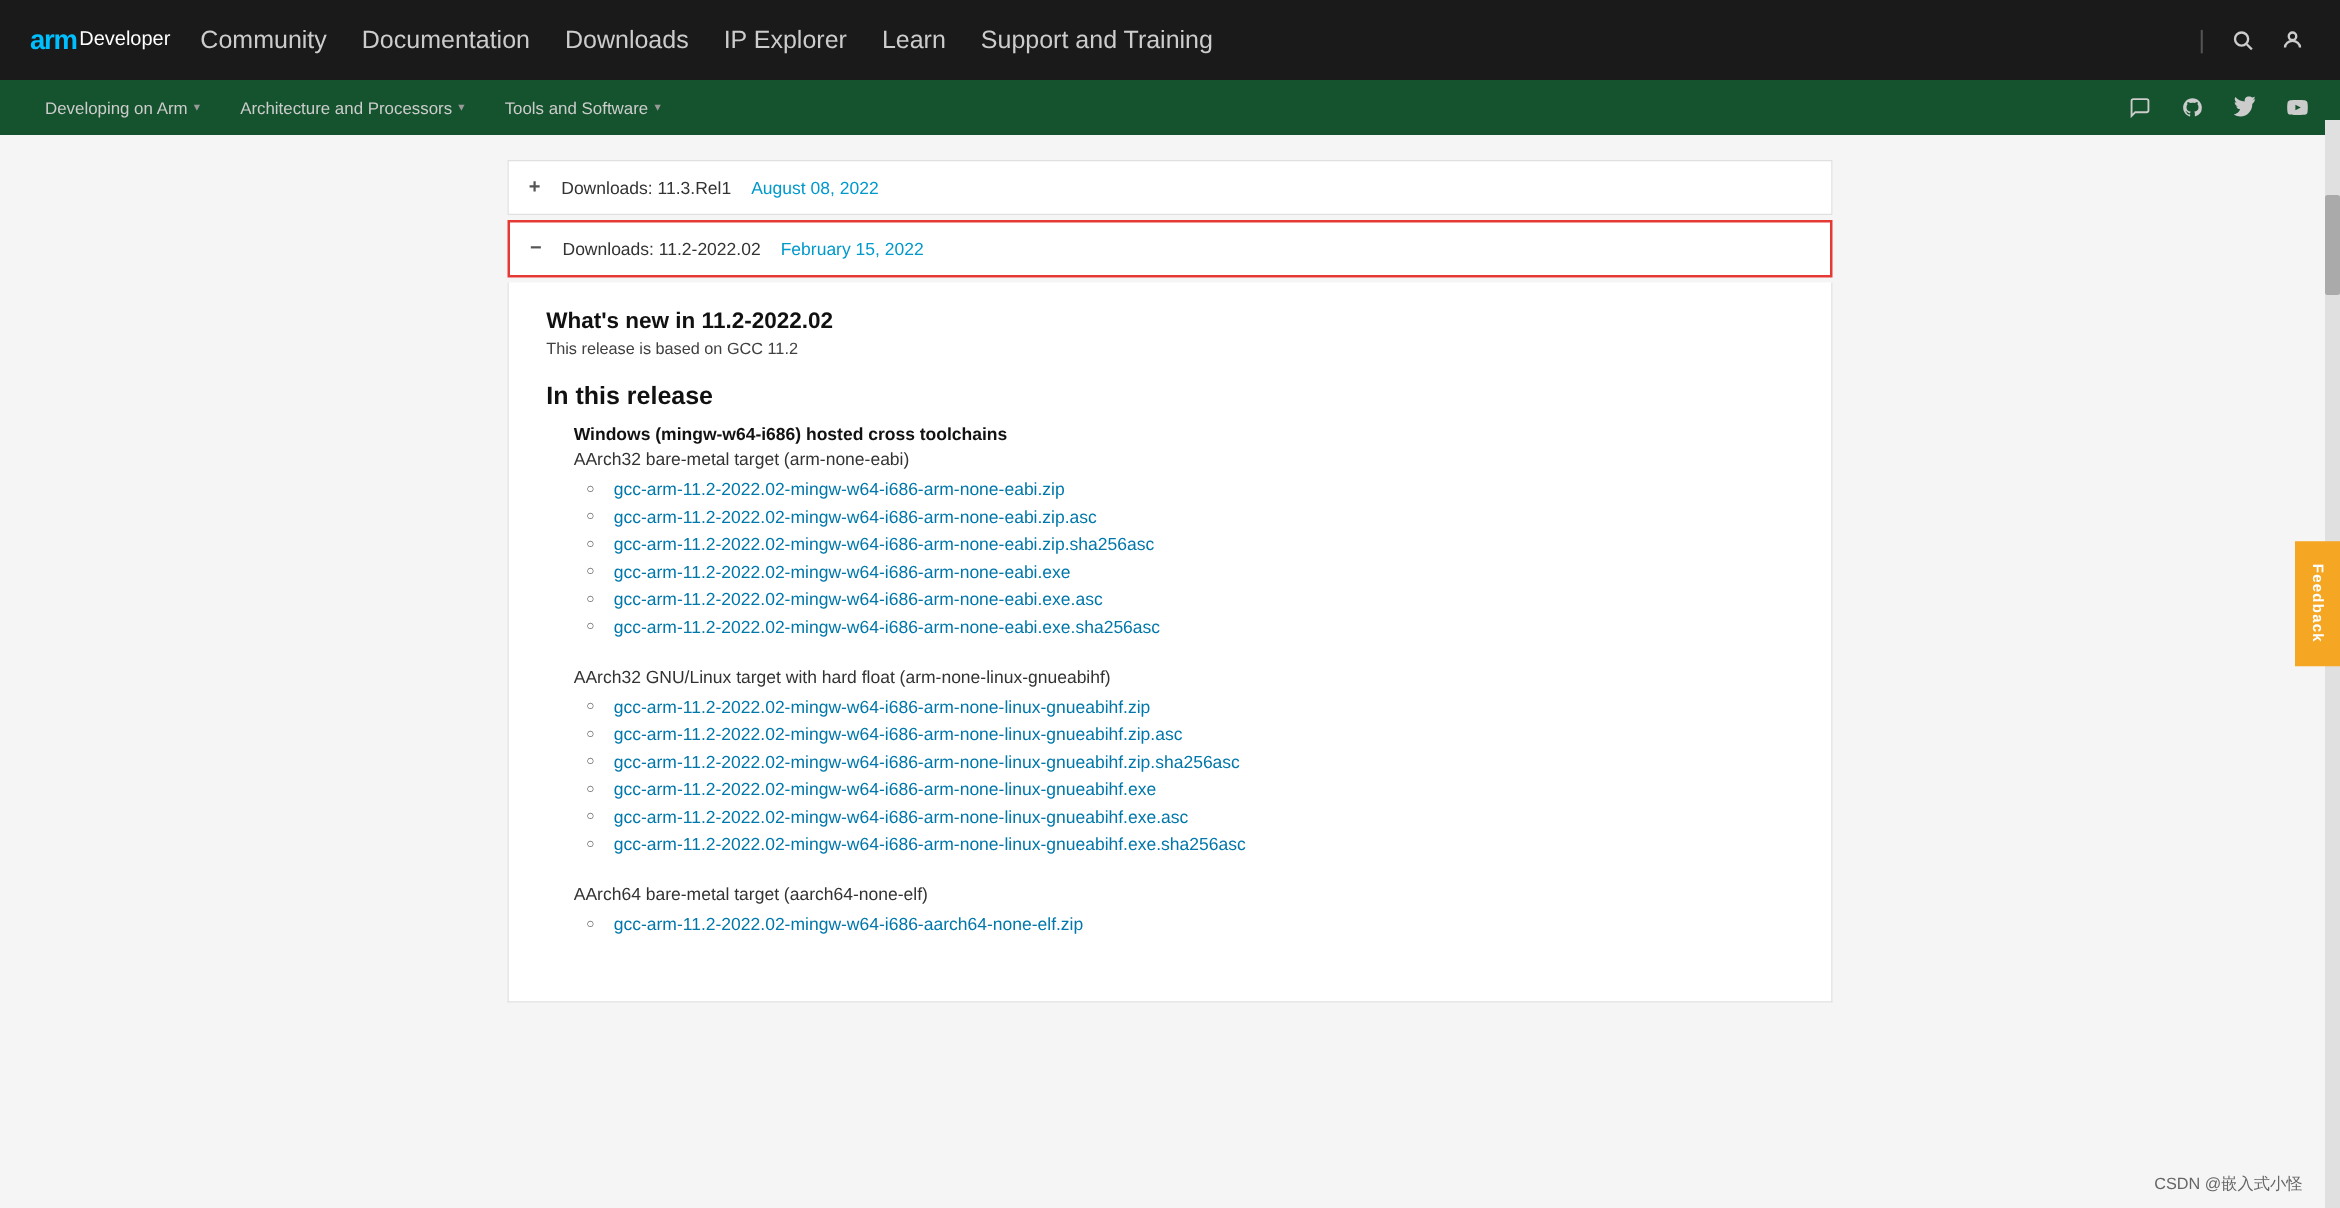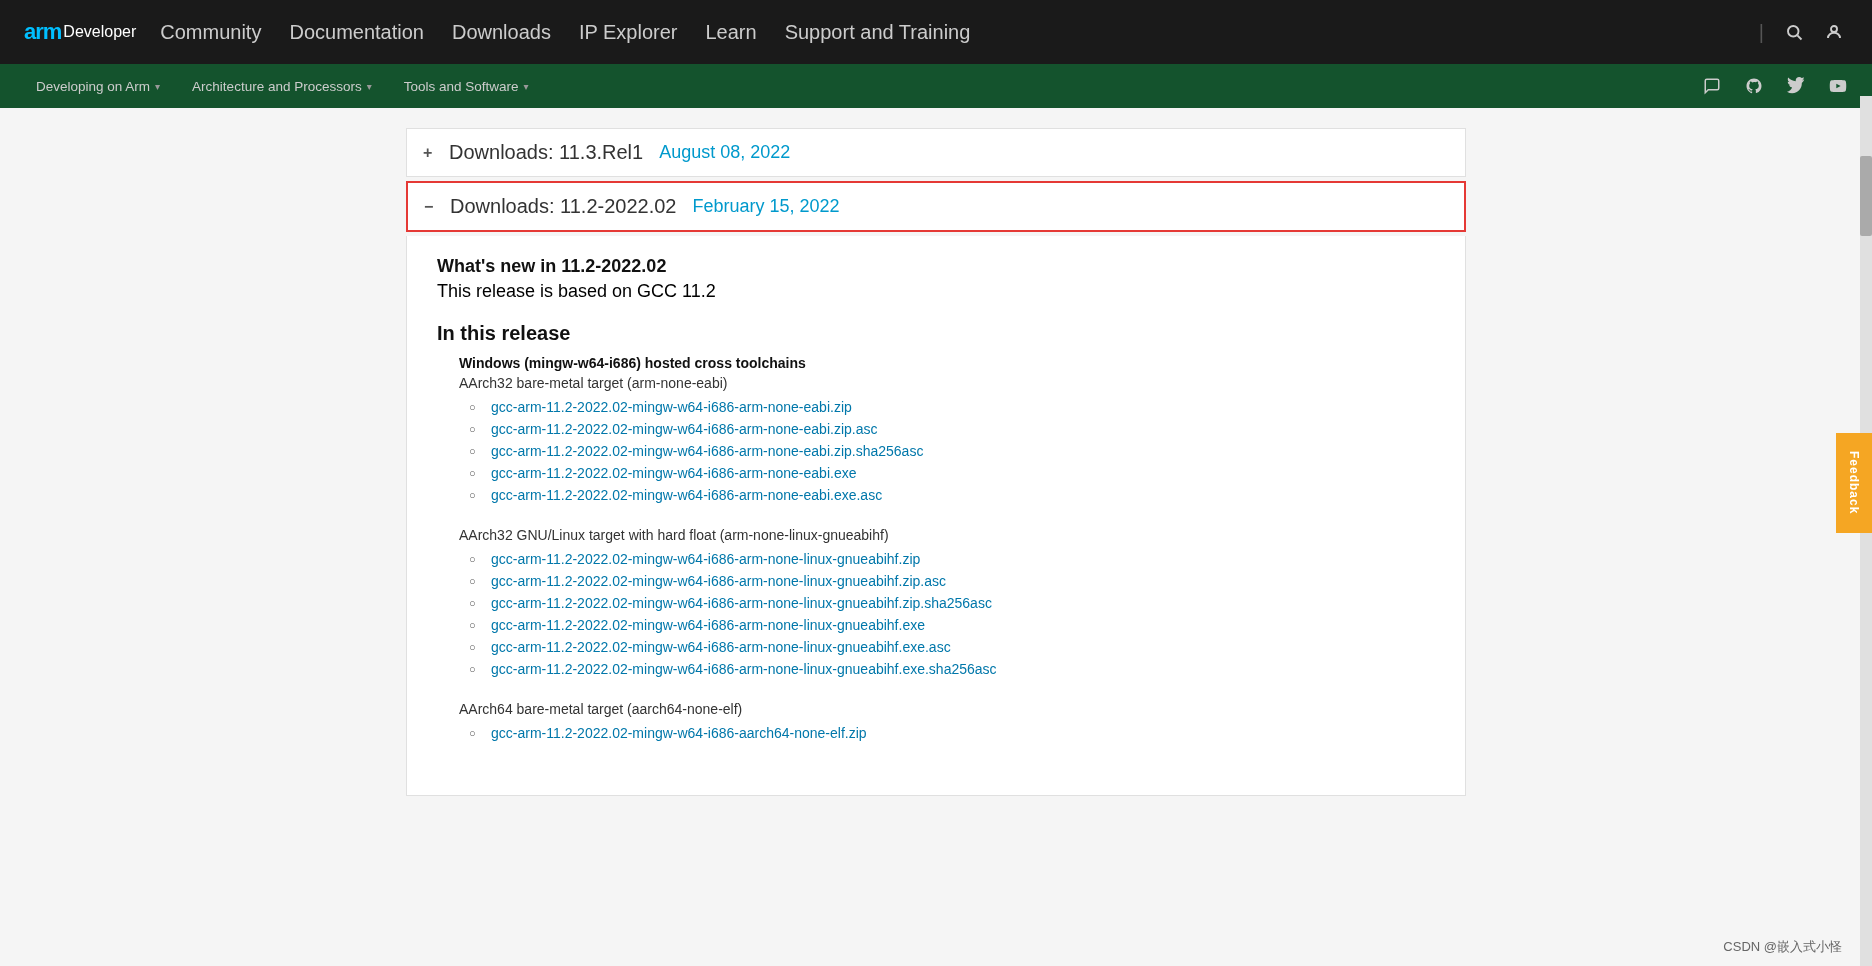--- a/index.html
+++ b/index.html
@@ -138,27 +138,27 @@
       cursor: pointer;
       gap: 10px;
     }
     .version-row .toggle-icon {
       font-size: 16px;
       color: #555;
       min-width: 16px;
       font-weight: bold;
     }
     .version-label {
-      font-size: 20px;
+      font-size: 14px;
       color: #333;
       font-weight: normal;
     }
     .version-date {
       color: #0099cc;
-      font-size: 18px;
+      font-size: 14px;
       margin-left: 6px;
     }
 
     
     .version-row.active {
       border: 2px solid #e53935;
       background: #fff;
     }
 
     
@@ -170,22 +170,22 @@
       margin-bottom: 8px;
     }
 
     .release-title {
       font-size: 18px;
       font-weight: bold;
       color: #111;
       margin-bottom: 4px;
     }
     .release-subtitle {
-      font-size: 18px;
-      color: #000000;
+      font-size: 13px;
+      color: #404040;
       margin-bottom: 20px;
     }
 
     .in-this-release {
       font-size: 20px;
       font-weight: bold;
       color: #111;
       margin-bottom: 10px;
     }
 
@@ -396,20 +396,23 @@
             </li>
           <li>
               <a href="#">gcc-arm-11.2-2022.02-mingw-w64-i686-arm-none-eabi.zip.sha256asc</a>
             </li>
           <li>
               <a href="#">gcc-arm-11.2-2022.02-mingw-w64-i686-arm-none-eabi.exe</a>
             </li>
           <li>
               <a href="#">gcc-arm-11.2-2022.02-mingw-w64-i686-arm-none-eabi.exe.asc</a>
             </li>
+          <li>
+              <a href="#">gcc-arm-11.2-2022.02-mingw-w64-i686-arm-none-eabi.exe.sha256asc</a>
+            </li>
         </ul>
       </div>
 
       <div class="target-section">
         <div class="target-desc">AArch32 GNU/Linux target with hard float (arm-none-linux-gnueabihf)</div>
         <ul class="file-list">
           <li>
               <a href="#">gcc-arm-11.2-2022.02-mingw-w64-i686-arm-none-linux-gnueabihf.zip</a>
             </li>
           <li>

